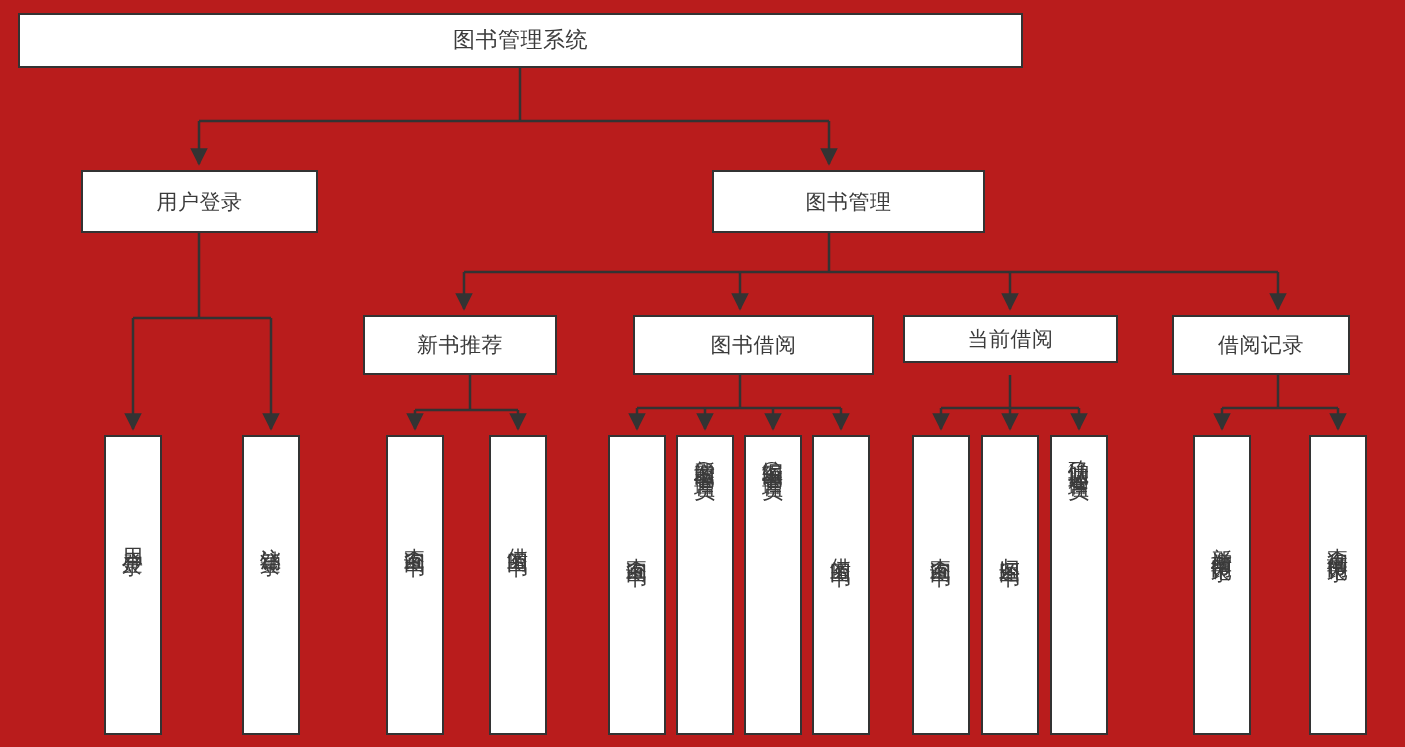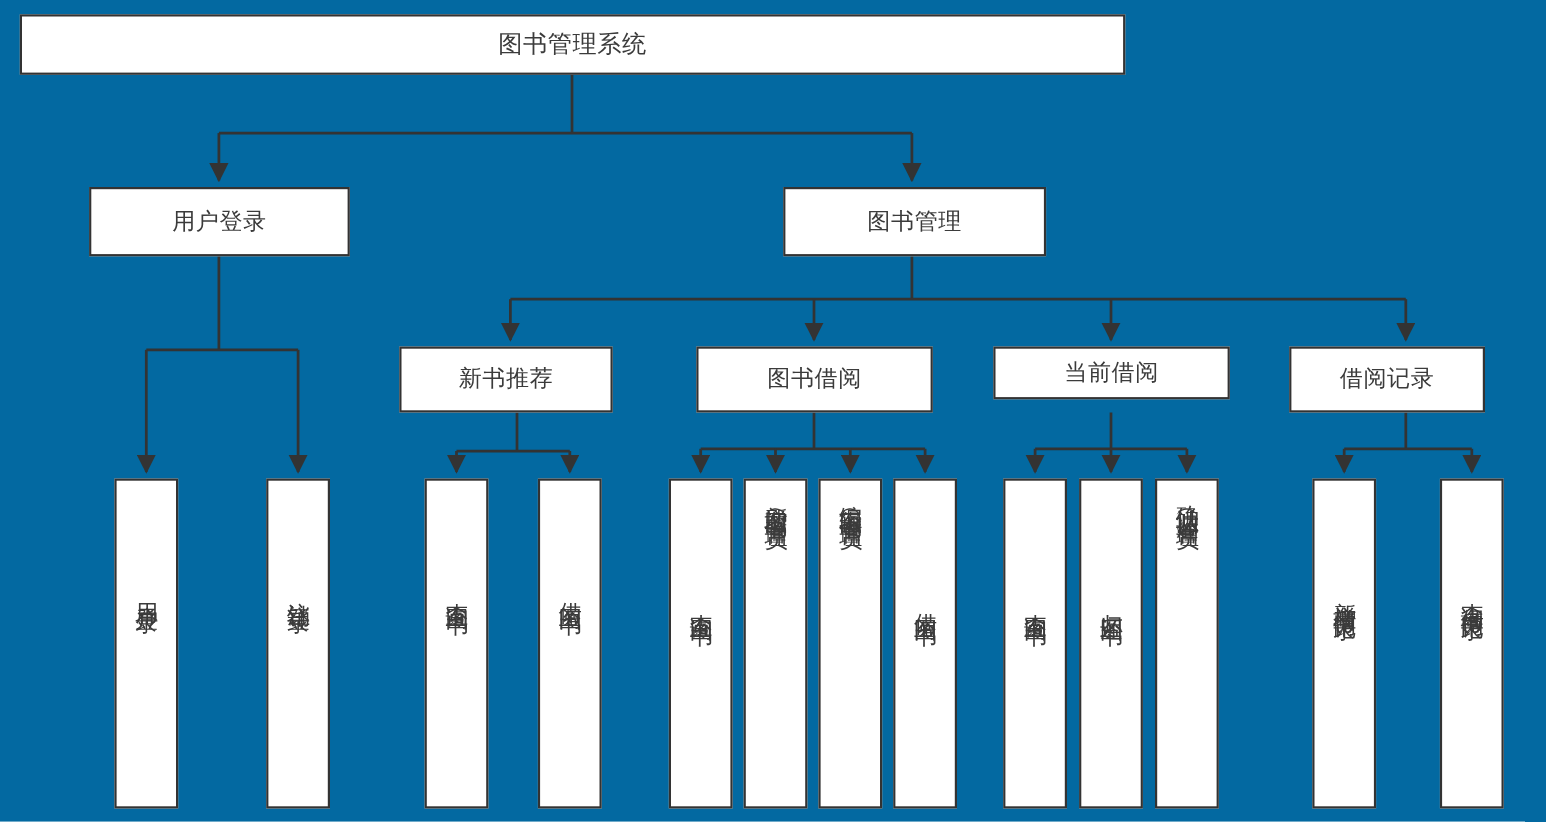--- a/index.html
+++ b/index.html
@@ -7,21 +7,21 @@
     padding: 0;
     background: #ffffff;
   }
   body {
     font-family: "Liberation Sans", "DejaVu Sans", sans-serif;
   }
   #canvas {
     position: relative;
     width: 1405px;
     height: 747px;
-    background: #0369a1;
+    background: #b91c1c;
     overflow: hidden;
   }
   #edges {
     position: absolute;
     left: 0;
     top: 0;
     width: 1405px;
     height: 747px;
     pointer-events: none;
   }
@@ -133,28 +133,28 @@
     </g>
   </svg>
 
   <div class="node horiz root" style="left:18px; top:13px; width:1005px; height:55px;">
     <span class="label">图书管理系统</span>
   </div>
 
   <div class="node horiz" style="left:81px; top:170px; width:237px; height:63px;">
     <span class="label">用户登录</span>
   </div>
-  <div class="node horiz" style="left:712px; top:170px; width:239px; height:63px;">
+  <div class="node horiz" style="left:712px; top:170px; width:273px; height:63px;">
     <span class="label">图书管理</span>
   </div>
 
   <div class="node horiz" style="left:363px; top:315px; width:194px; height:60px;">
     <span class="label">新书推荐</span>
   </div>
-  <div class="node horiz" style="left:633px; top:315px; width:215px; height:60px;">
+  <div class="node horiz" style="left:633px; top:315px; width:241px; height:60px;">
     <span class="label">图书借阅</span>
   </div>
   <div class="node horiz" style="left:903px; top:315px; width:215px; height:48px;">
     <span class="label">当前借阅</span>
   </div>
   <div class="node horiz" style="left:1172px; top:315px; width:178px; height:60px;">
     <span class="label">借阅记录</span>
   </div>
 
   <div class="node vert mid" style="left:104px; top:435px; width:58px; height:300px;">

